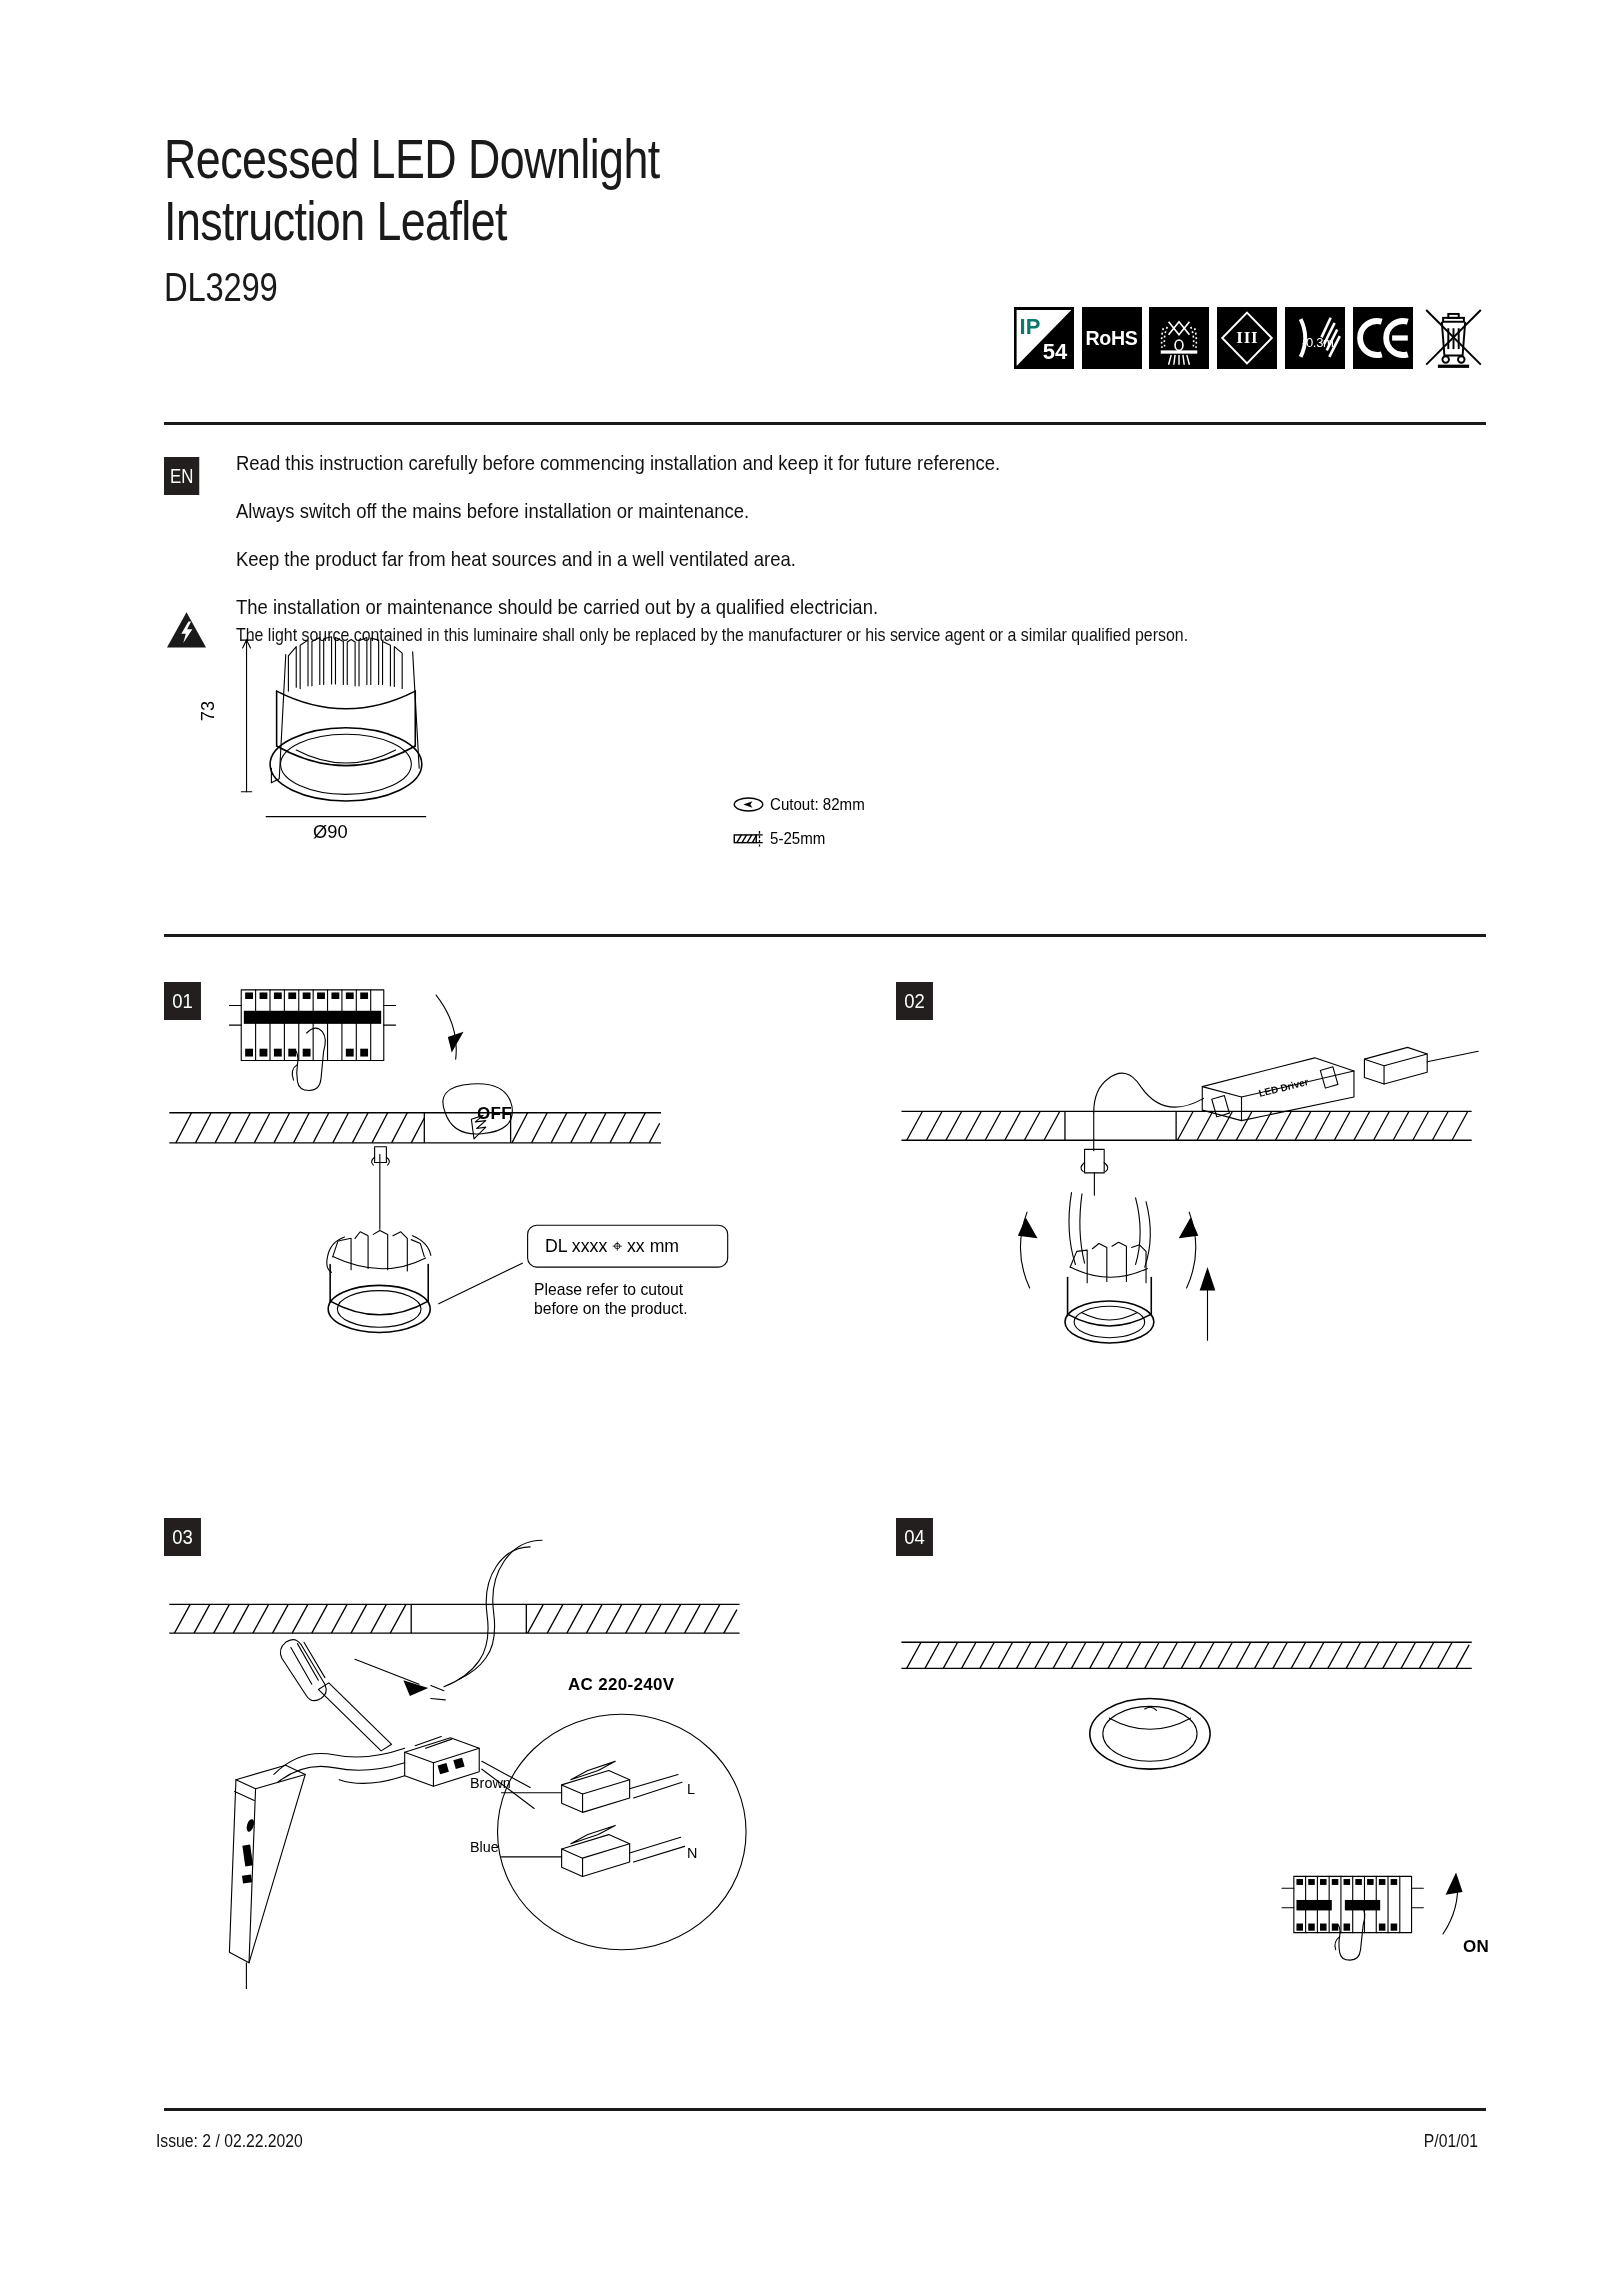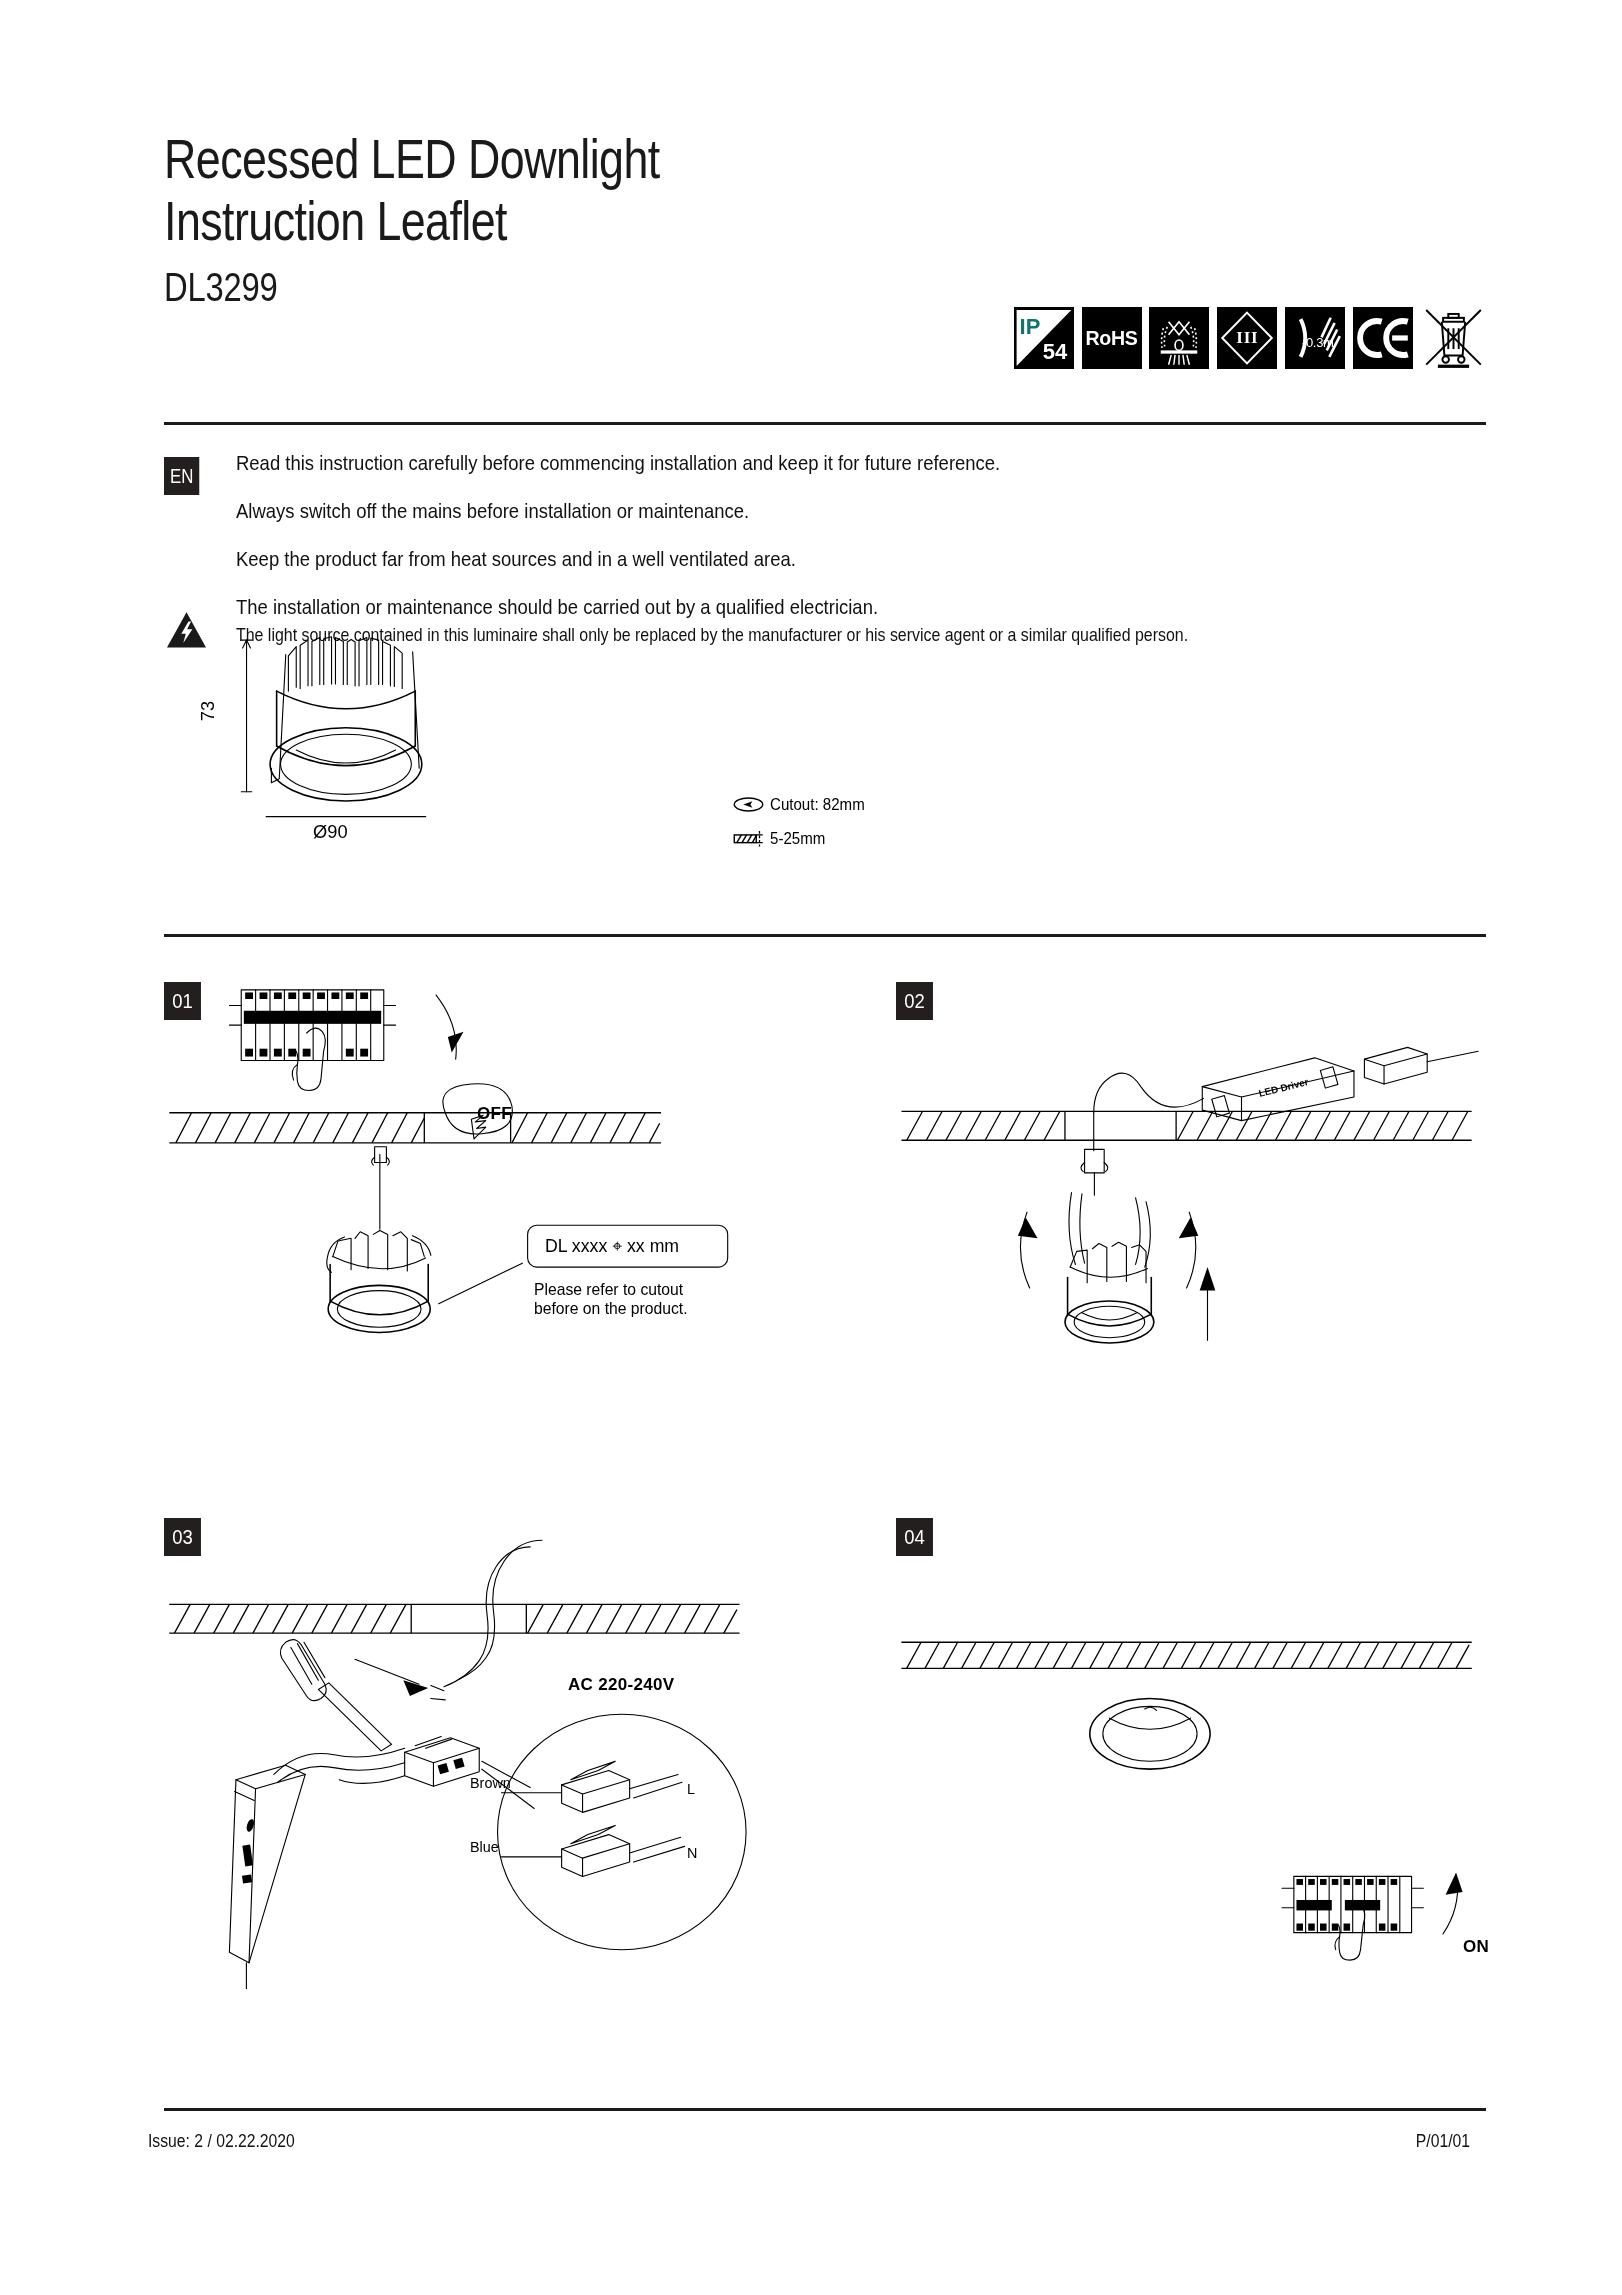--- a/index.html
+++ b/index.html
@@ -97,21 +97,21 @@
     transform: scaleX(0.88); transform-origin: left top;
   }
   .step-svg { position: absolute; left: 0; top: 0; }
 
   .lbl { font-size: 17px; font-weight: 700; letter-spacing: 0.3px; }
   .lbl-sm { font-size: 14.4px; }
   .lbl-cutout { font-size: 17.7px; }
   .lbl-note { font-size: 15.7px; line-height: 1.22; }
 
   
-  .footer { position: absolute; left: 148px; top: 2130px; width: 1322px; display: flex; justify-content: space-between; }
+  .footer { position: absolute; left: 156px; top: 2130px; width: 1322px; display: flex; justify-content: space-between; }
   .footer span { font-size: 18.3px; transform: scaleX(0.86); transform-origin: left center; color: #111; }
   .footer .right { transform-origin: right center; }
 
   svg { display: block; }
   .ln { fill: none; stroke: #000; stroke-width: 2.4; stroke-linecap: round; stroke-linejoin: round; }
   .ln-t { fill: none; stroke: #000; stroke-width: 1.7; stroke-linecap: round; stroke-linejoin: round; }
   .ln-h { fill: none; stroke: #000; stroke-width: 2; }
   .fill-b { fill: #000; }
 </style>
 </head>

